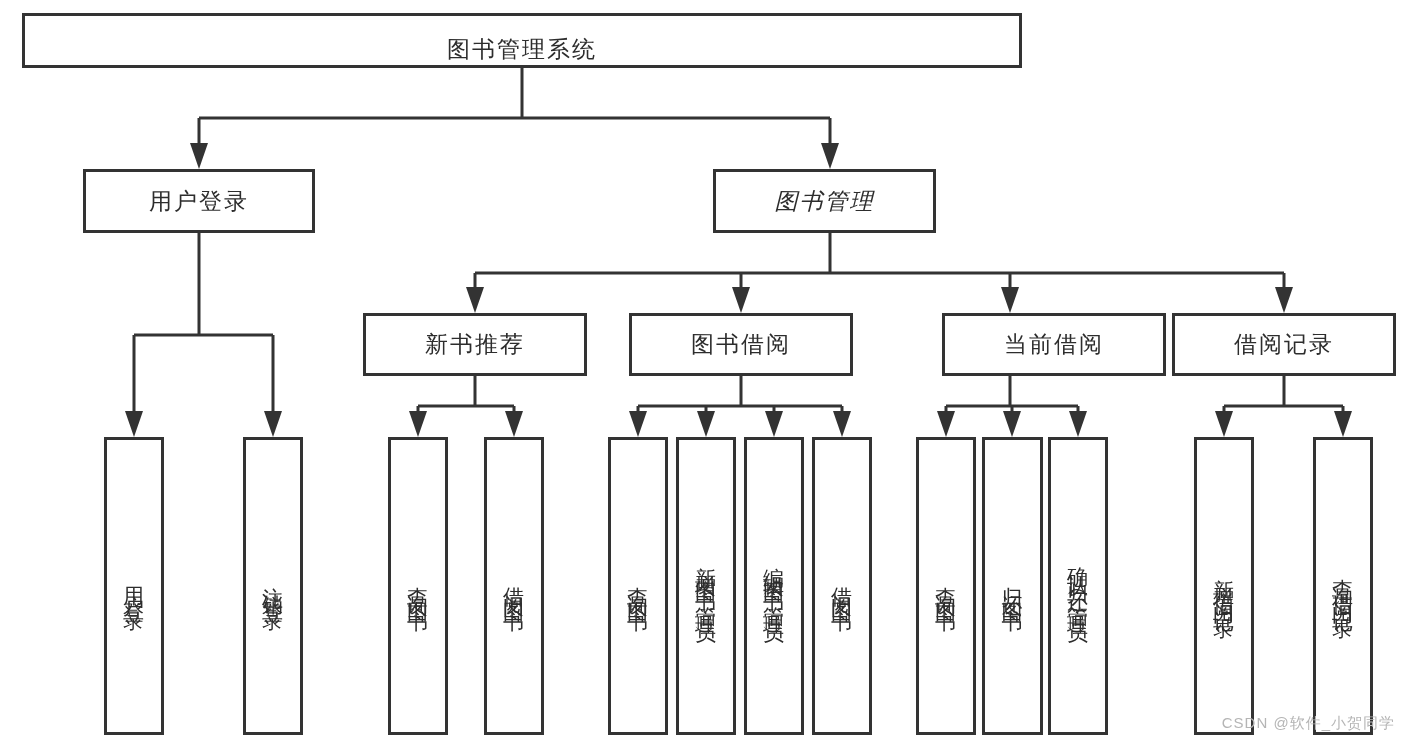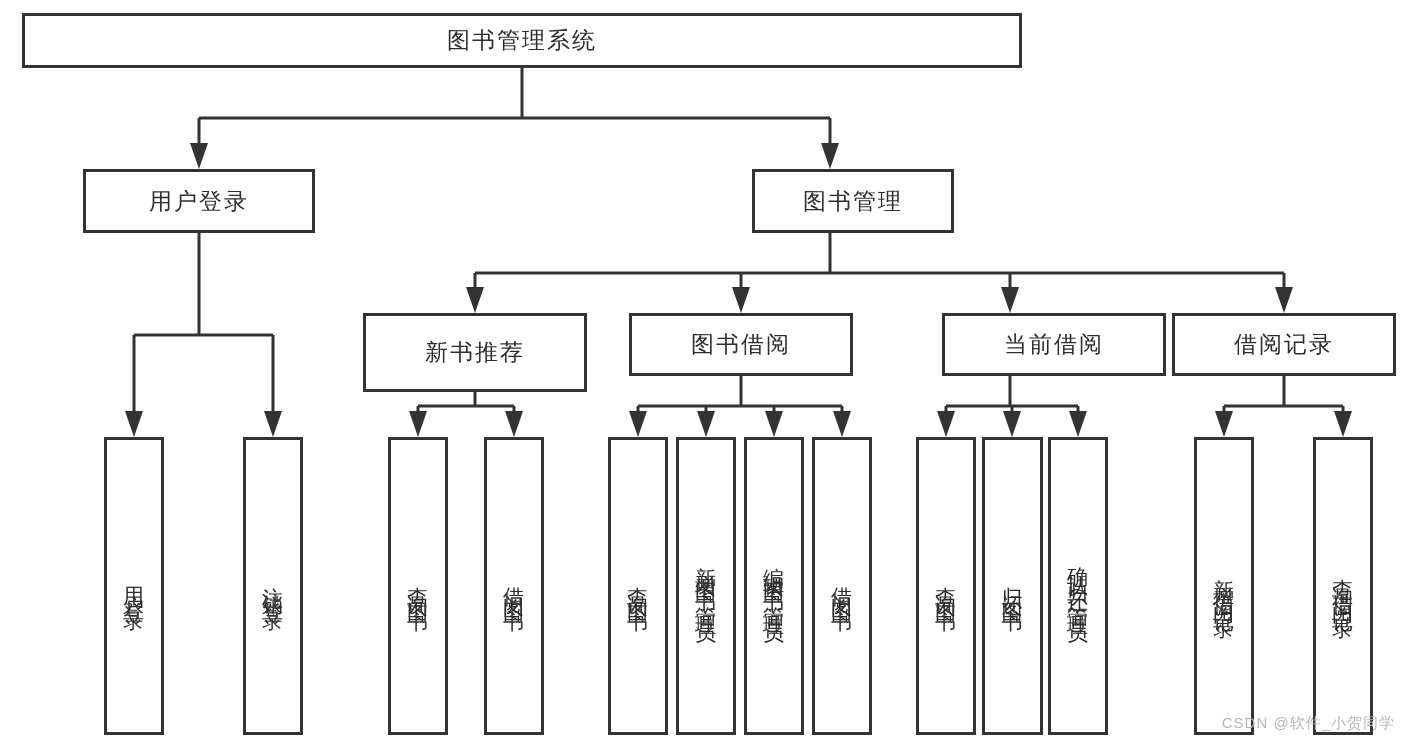--- a/index.html
+++ b/index.html
@@ -111,32 +111,32 @@
       <polygon points="765,411 783,411 774,437"></polygon>
       <polygon points="833,411 851,411 842,437"></polygon>
       <polygon points="937,411 955,411 946,437"></polygon>
       <polygon points="1003,411 1021,411 1012,437"></polygon>
       <polygon points="1069,411 1087,411 1078,437"></polygon>
       <polygon points="1215,411 1233,411 1224,437"></polygon>
       <polygon points="1334,411 1352,411 1343,437"></polygon>
     </g>
   </svg>
 
-  <div class="box hbox" style="left:22px; top:13px; width:1000px; height:55px;">
+  <div class="box hbox" style="left:22px; top:13px; width:1000px; height:55px;align-items:flex-end;">
     <span>图书管理系统</span>
   </div>
 
   <div class="box hbox" style="left:83px; top:169px; width:232px; height:64px;">
     <span>用户登录</span>
   </div>
-  <div class="box hbox" style="left:752px; top:169px; width:202px; height:64px;">
+  <div class="box hbox" style="left:713px; top:169px; width:223px; height:64px;font-style:italic;">
     <span>图书管理</span>
   </div>
 
-  <div class="box hbox" style="left:363px; top:313px; width:224px; height:79px;">
+  <div class="box hbox" style="left:363px; top:313px; width:224px; height:63px;">
     <span>新书推荐</span>
   </div>
   <div class="box hbox" style="left:629px; top:313px; width:224px; height:63px;">
     <span>图书借阅</span>
   </div>
   <div class="box hbox" style="left:898px; top:313px; width:224px; height:63px;margin-left:44px;">
     <span>当前借阅</span>
   </div>
   <div class="box hbox" style="left:1172px; top:313px; width:224px; height:63px;">
     <span>借阅记录</span>

